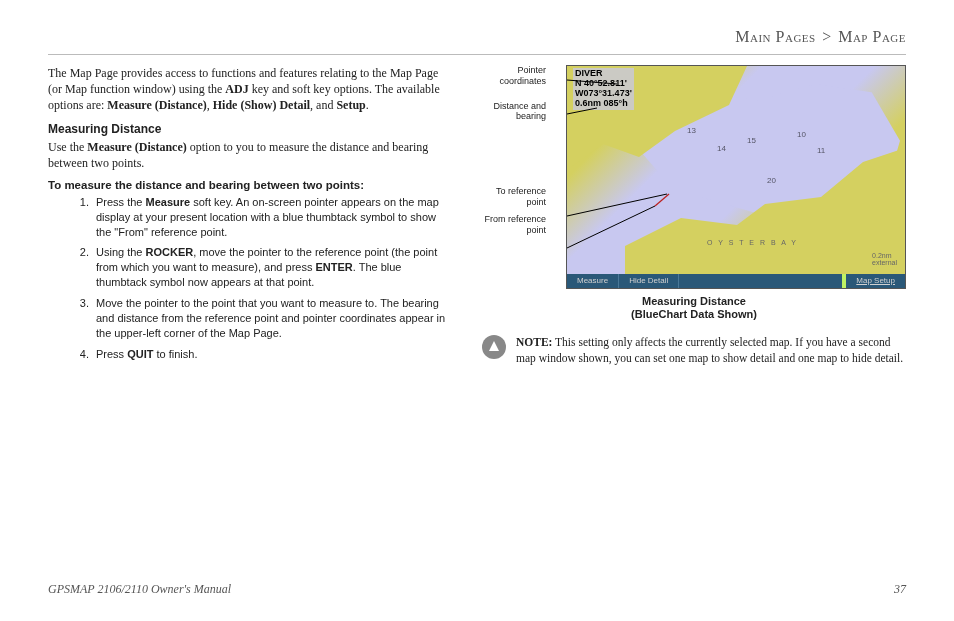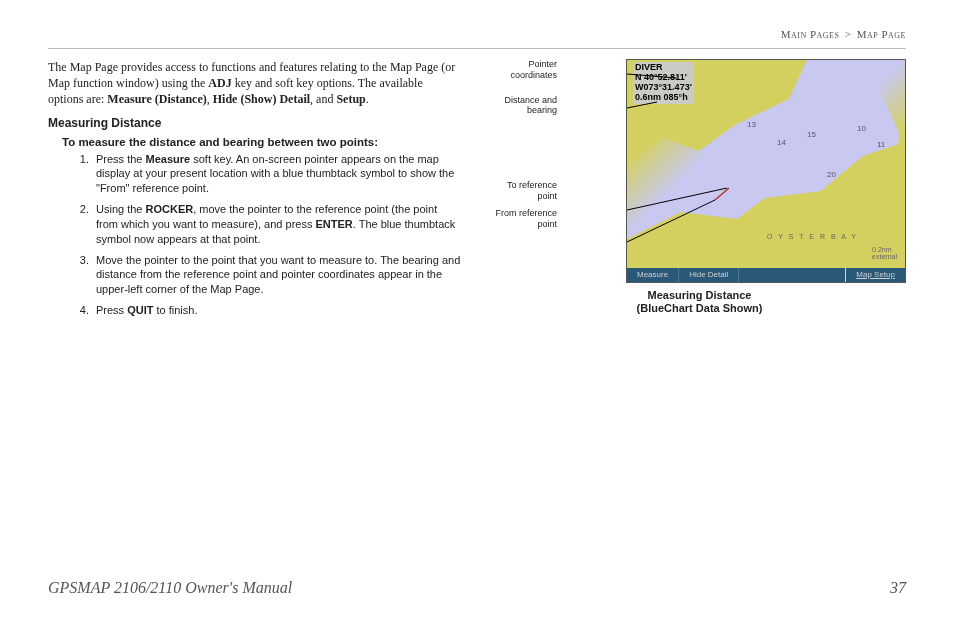--- a/index.html
+++ b/index.html
@@ -8,21 +8,21 @@
       font-size: 12px;
       color: #222;
       background: #fff;
       width: 954px;
       height: 621px;
       position: relative;
       padding: 28px 48px 30px 48px;
     }
     .breadcrumb {
       text-align: right;
-      font-size: 11px;
+      font-size: 16px;
       font-variant: small-caps;
       color: #555;
       margin-bottom: 8px;
       letter-spacing: 0.5px;
     }
     .breadcrumb .sep { margin: 0 2px; }
     hr.top-rule {
       border: none;
       border-top: 1px solid #bbb;
       margin-bottom: 10px;
@@ -46,50 +46,48 @@
       font-family: Arial, Helvetica, sans-serif;
       font-weight: bold;
       font-size: 12px;
       margin-top: 6px;
       margin-bottom: 3px;
     }
     .procedure-title {
       font-family: Arial, Helvetica, sans-serif;
       font-weight: bold;
       font-size: 11.5px;
-      margin-left: 14px;
       margin-top: 6px;
       margin-bottom: 4px;
     }
     ol.steps {
       margin-left: 44px;
       font-family: Arial, Helvetica, sans-serif;
       font-size: 11px;
       line-height: 1.35;
     }
     ol.steps li { margin-bottom: 6px; padding-left: 4px; }
     .sans-bold { font-family: Arial, Helvetica, sans-serif; font-weight: bold; }
 
     .figure-area {
       display: flex;
       gap: 20px;
       margin-bottom: 6px;
-      justify-content: space-between;
     }
     .labels-col {
       width: 64px;
       font-size: 9px;
       font-family: Arial, Helvetica, sans-serif;
       text-align: right;
       line-height: 1.2;
     }
     .labels-col div { margin-bottom: 6px; }
     .map-box {
       position: relative;
-      width: 280px;
+      width: 340px;
       height: 224px;
       border: 1px solid #555;
       background: linear-gradient(135deg, #d4d060 0%, #d4d060 20%, #c8c8f0 35%, #c8c8f0 55%, #d4d060 70%, #d4d060 100%);
       overflow: hidden;
     }
     .map-land1 {
       position: absolute;
       top: 0; left: 0; width: 180px; height: 130px;
       background: #d4d060;
       clip-path: polygon(0 0, 100% 0, 90% 30%, 60% 50%, 40% 70%, 20% 60%, 0 80%);
@@ -123,21 +121,21 @@
       background: #2a5878;
       display: flex;
       color: #d0d0d0;
       font-size: 8px;
       font-family: Arial, sans-serif;
     }
     .map-footer-btn {
       border-right: 1px solid #4a7898;
       padding: 2px 10px;
     }
-    .map-footer-btn:last-child { margin-left: auto; border-left: 1px solid #bef264; border-right: none; text-decoration: underline; }
+    .map-footer-btn:last-child { margin-left: auto; border-left: 4px solid #bef264; border-right: none; text-decoration: underline; }
     .map-depth {
       position: absolute;
       font-size: 8px;
       color: #556;
       font-family: Arial, sans-serif;
     }
     .map-line {
       position: absolute;
       stroke: #000; stroke-width: 1;
     }
@@ -174,21 +172,21 @@
       width: 0; height: 0;
       border-left: 5px solid transparent;
       border-right: 5px solid transparent;
       border-bottom: 10px solid #fff;
     }
     .note-text { font-size: 11.5px; line-height: 1.35; }
     .footer {
       position: absolute;
       bottom: 24px;
       left: 48px; right: 48px;
-      font-size: 16px;
+      font-size: 12px;
       font-style: italic;
       color: #555;
       display: flex;
       justify-content: space-between;
     }
   </style>
 </head>
 <body>
 
 <div class="breadcrumb">
@@ -198,20 +196,23 @@
 </div>
 <hr class="top-rule">
 
 <div class="columns">
   <div class="col-left">
     <p>
       <span>The Map Page provides access to functions and features relating to the Map Page (or Map function window) using the </span><span class="bold">ADJ</span><span> key and soft key options. The available options are: </span><span class="bold">Measure (Distance)</span><span>, </span><span class="bold">Hide (Show) Detail</span><span>, and </span><span class="bold">Setup</span><span>.</span>
     </p>
 
     <h3 class="subhead">Measuring Distance</h3>
+    <p>
+      <span>Use the </span><span class="bold">Measure (Distance)</span><span> option to you to measure the distance and bearing between two points.</span>
+    </p>
 
     <div class="procedure-title">To measure the distance and bearing between two points:</div>
     <ol class="steps">
       <li>
         <span>Press the </span><span class="sans-bold">Measure</span><span> soft key. An on-screen pointer appears on the map display at your present location with a blue thumbtack symbol to show the "From" reference point.</span>
       </li>
       <li>
         <span>Using the </span><span class="sans-bold">ROCKER</span><span>, move the pointer to the reference point (the point from which you want to measure), and press </span><span class="sans-bold">ENTER</span><span>. The blue thumbtack symbol now appears at that point.</span>
       </li>
       <li>Move the pointer to the point that you want to measure to. The bearing and distance from the reference point and pointer coordinates appear in the upper-left corner of the Map Page.</li>
@@ -260,19 +261,25 @@
           <div class="map-footer-btn">Map Setup</div>
         </div>
       </div>
     </div>
     <div class="figure-caption">
       <span>Measuring Distance</span><br>
       <span>(BlueChart Data Shown)</span>
     </div>
 
 
+    <div class="note-row">
+      <div class="note-icon"></div>
+      <div class="note-text">
+        <span class="bold">NOTE:</span><span> This setting only affects the currently selected map. If you have a second map window shown, you can set one map to show detail and one map to hide detail.</span>
+      </div>
+    </div>
   </div>
 </div>
 
 <div class="footer">
   <span>GPSMAP 2106/2110 Owner's Manual</span>
   <span>37</span>
 </div>
 
 </body></html>

